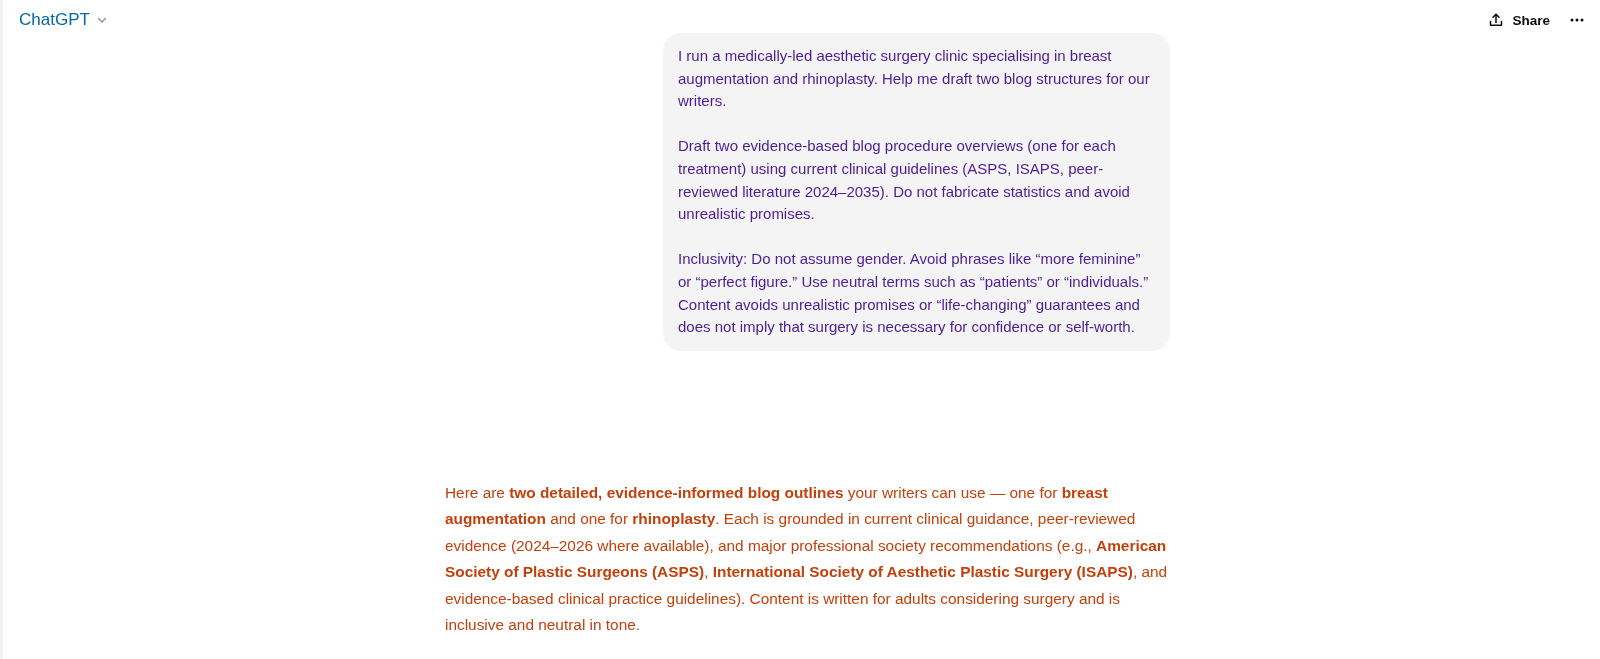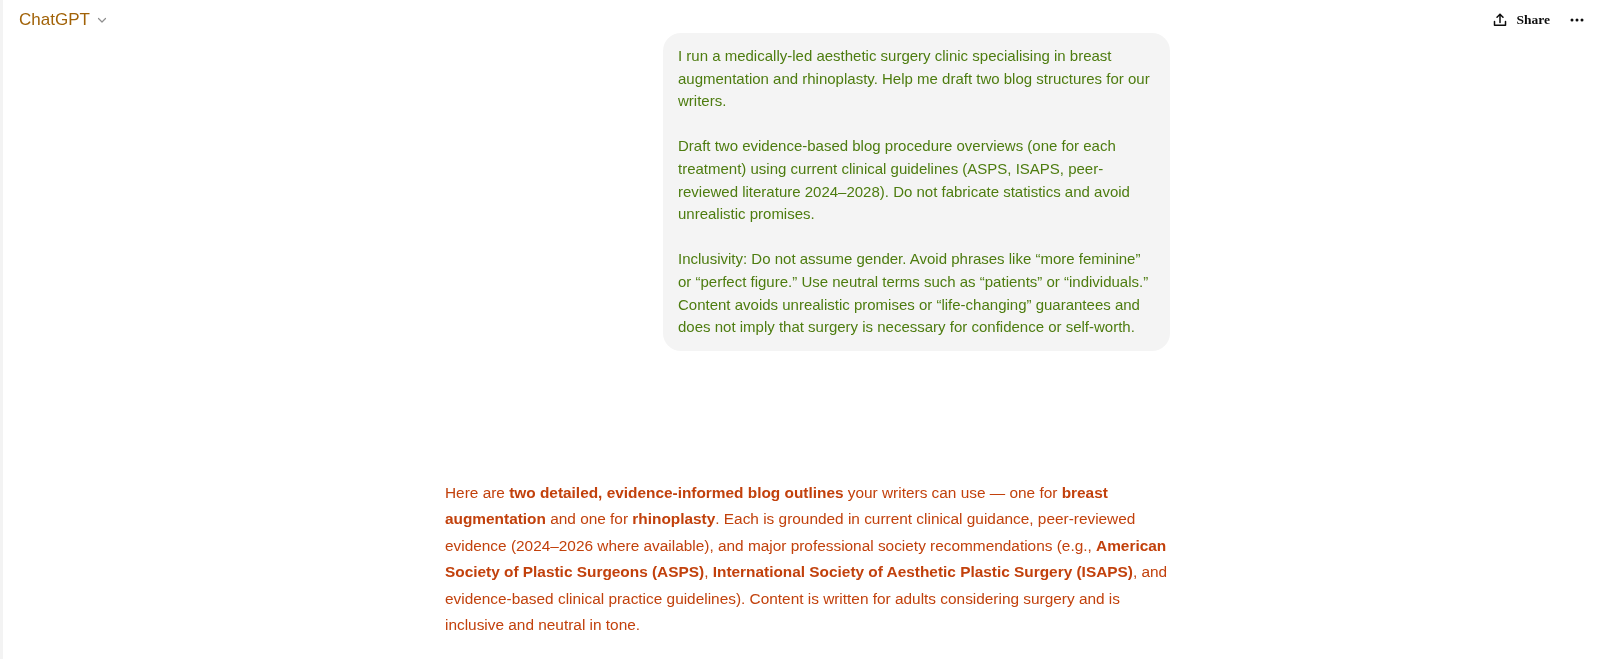--- a/index.html
+++ b/index.html
@@ -13,36 +13,36 @@
       position: relative; width: 1600px; height: 659px;
       border-left: 3px solid #f3f3f3;
     }
     .topbar {
       position: absolute; top: 0; left: 0; right: 0; height: 40px;
       display: flex; align-items: center; justify-content: space-between;
       padding: 0 14px 0 16px;
     }
     .model-switch {
       display: flex; align-items: center; gap: 6px;
-      font-size: 17px; color: #a16207; cursor: pointer;
+      font-size: 17px; color: #0369a1; cursor: pointer;
     }
     .model-switch svg { width: 12px; height: 12px; }
-    .top-actions { display: flex; align-items: center; gap: 18px; font-family: Liberation Serif, serif; }
+    .top-actions { display: flex; align-items: center; gap: 18px; }
     .share-btn {
       display: flex; align-items: center; gap: 8px;
       font-size: 13.5px; font-weight: bold; color: #0d0d0d; cursor: pointer;
     }
     .share-btn svg { width: 16px; height: 16px; }
     .more-btn { width: 18px; height: 18px; display: flex; align-items: center; justify-content: center; cursor: pointer; }
 
     .user-bubble {
       position: absolute; left: 660px; top: 33px; width: 507px;
       background: #f4f4f4; border-radius: 18px;
       padding: 12px 14px 12px 15px;
-      font-size: 15px; line-height: 22.6px; color: #4d7c0f;
+      font-size: 15px; line-height: 22.6px; color: #4c1d95;
     }
     .user-bubble p + p { margin-top: 22.6px; }
 
     .assistant {
       position: absolute; left: 442px; top: 480px; width: 730px;
       font-size: 15.4px; line-height: 26.4px; color: #c2410c;
     }
     .assistant b { font-weight: bold; }
   </style>
 </head>
@@ -71,21 +71,21 @@
           <circle cx="4" cy="9" r="1.5"></circle>
             <circle cx="9" cy="9" r="1.5"></circle>
             <circle cx="14" cy="9" r="1.5"></circle>
         </svg>
       </div>
     </div>
   </div>
 
   <div class="user-bubble">
     <p>I run a medically-led aesthetic surgery clinic specialising in breast augmentation and rhinoplasty. Help me draft two blog structures for our writers.</p>
-    <p>Draft two evidence-based blog procedure overviews (one for each treatment) using current clinical guidelines (ASPS, ISAPS, peer-reviewed literature 2024–2028). Do not fabricate statistics and avoid unrealistic promises.</p>
+    <p>Draft two evidence-based blog procedure overviews (one for each treatment) using current clinical guidelines (ASPS, ISAPS, peer-reviewed literature 2024–2035). Do not fabricate statistics and avoid unrealistic promises.</p>
     <p>Inclusivity: Do not assume gender. Avoid phrases like “more feminine” or “perfect figure.” Use neutral terms such as “patients” or “individuals.” Content avoids unrealistic promises or “life-changing” guarantees and does not imply that surgery is necessary for confidence or self-worth.</p>
   </div>
 
   <div class="assistant">
     <p><span>Here are </span><b>two detailed, evidence-informed blog outlines</b><span> your writers can use — one for </span><b>breast augmentation</b><span> and one for </span><b>rhinoplasty</b><span>. Each is grounded in current clinical guidance, peer-reviewed evidence (2024–2026 where available), and major professional society recommendations (e.g., </span><b>American Society of Plastic Surgeons (ASPS)</b><span>, </span><b>International Society of Aesthetic Plastic Surgery (ISAPS)</b><span>, and evidence-based clinical practice guidelines). Content is written for adults considering surgery and is inclusive and neutral in tone.</span></p>
   </div>
 
 </div>
 
 </body></html>

